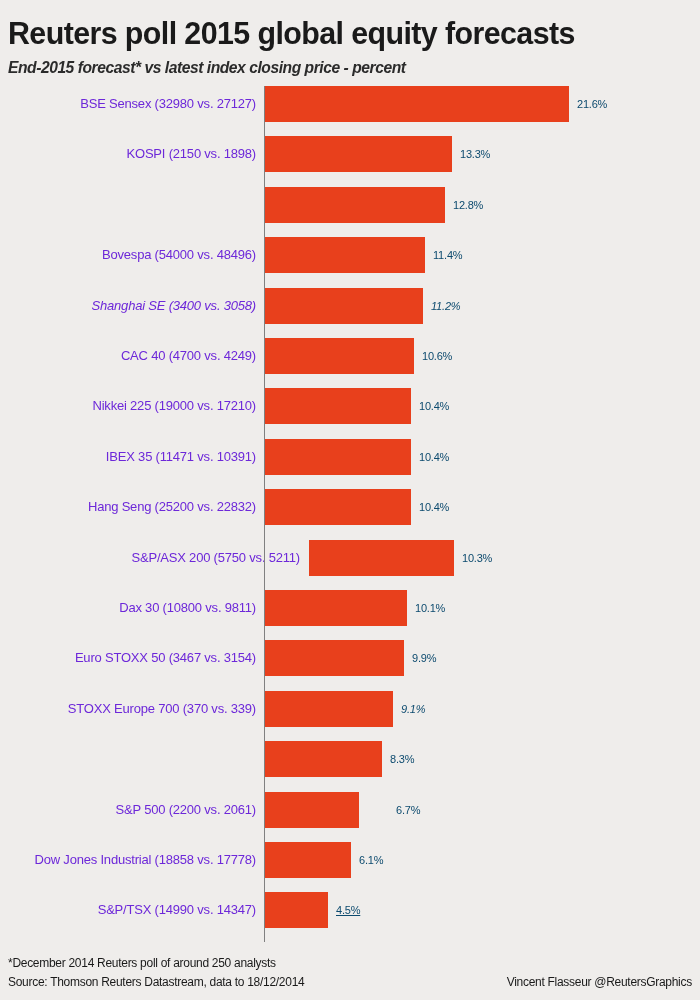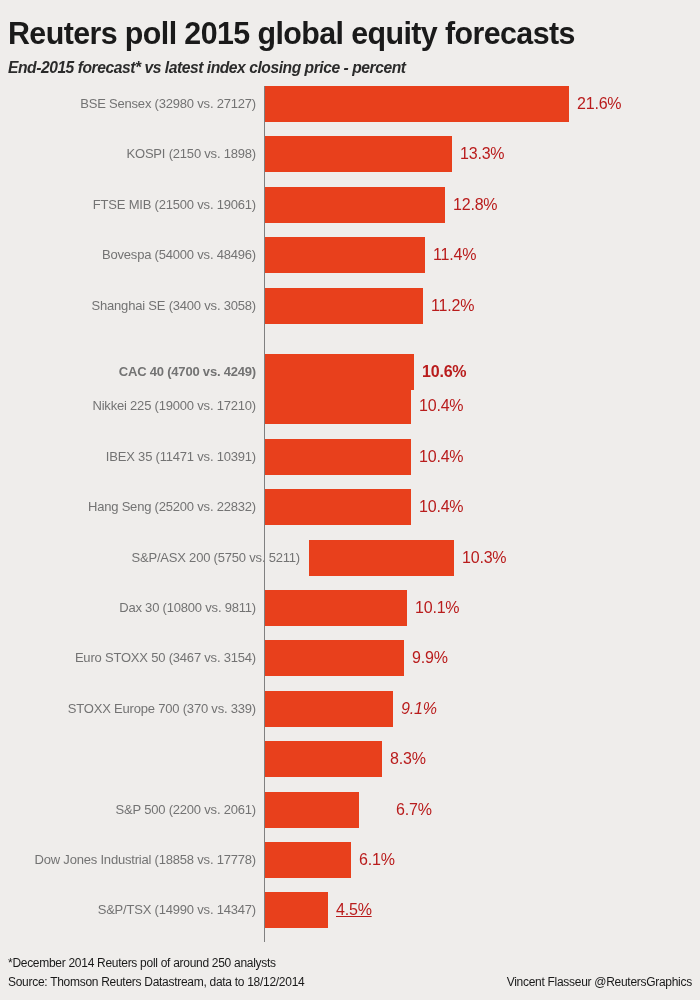--- a/index.html
+++ b/index.html
@@ -74,40 +74,40 @@
     width: 700px;
     height: 36px;
   }
   .row-label {
     position: absolute;
     right: 444px; 
     top: 0;
     height: 36px;
     line-height: 36px;
     font-size: 13px;
-    color: #737373;
+    color: #6d28d9;
     white-space: nowrap;
     text-align: right;
     letter-spacing: -0.2px;
   }
   .bar {
     position: absolute;
     left: 265px;
     top: 0;
     height: 36px;
     background: #e8401c;
     z-index: 2;
   }
   .bar-value {
     position: absolute;
     top: 0;
     height: 36px;
     line-height: 36px;
-    font-size: 16px;
-    color: #b91c1c;
+    font-size: 11px;
+    color: #0c4a6e;
     white-space: nowrap;
     letter-spacing: -0.2px;
   }
 
   
   .footer {
     position: absolute;
     left: 8px;
     top: 954px;
     width: 684px;
@@ -168,35 +168,34 @@
           <div class="row-label">BSE Sensex (32980 vs. 27127)</div>
           <div class="bar" style="width: 304px; background: rgb(232, 64, 28);"></div>
           <div class="bar-value" style="left: 577px;">21.6%</div>
         </div>
         <div class="row" style="top: 50.4px;">
           <div class="row-label">KOSPI (2150 vs. 1898)</div>
           <div class="bar" style="width: 187px; background: rgb(232, 64, 28);"></div>
           <div class="bar-value" style="left: 460px;">13.3%</div>
         </div>
         <div class="row" style="top: 100.8px;">
-          <div class="row-label">FTSE MIB (21500 vs. 19061)</div>
           <div class="bar" style="width: 180px; background: rgb(232, 64, 28);"></div>
           <div class="bar-value" style="left: 453px;">12.8%</div>
         </div>
         <div class="row" style="top: 151.2px;">
           <div class="row-label">Bovespa (54000 vs. 48496)</div>
           <div class="bar" style="width: 160px; background: rgb(232, 64, 28);"></div>
           <div class="bar-value" style="left: 433px;">11.4%</div>
         </div>
-        <div class="row" style="top: 201.6px;">
+        <div class="row" style="top: 201.6px; font-style: italic;">
           <div class="row-label">Shanghai SE (3400 vs. 3058)</div>
           <div class="bar" style="width: 158px; background: rgb(232, 64, 28);"></div>
           <div class="bar-value" style="left: 431px;">11.2%</div>
         </div>
-        <div class="row" style="top: 268px; font-weight: bold;">
+        <div class="row" style="top: 252px;">
           <div class="row-label">CAC 40 (4700 vs. 4249)</div>
           <div class="bar" style="width: 149px; background: rgb(232, 64, 28);"></div>
           <div class="bar-value" style="left: 422px;">10.6%</div>
         </div>
         <div class="row" style="top: 302.4px;">
           <div class="row-label">Nikkei 225 (19000 vs. 17210)</div>
           <div class="bar" style="width: 146px; background: rgb(232, 64, 28);"></div>
           <div class="bar-value" style="left: 419px;">10.4%</div>
         </div>
         <div class="row" style="top: 352.8px;">

